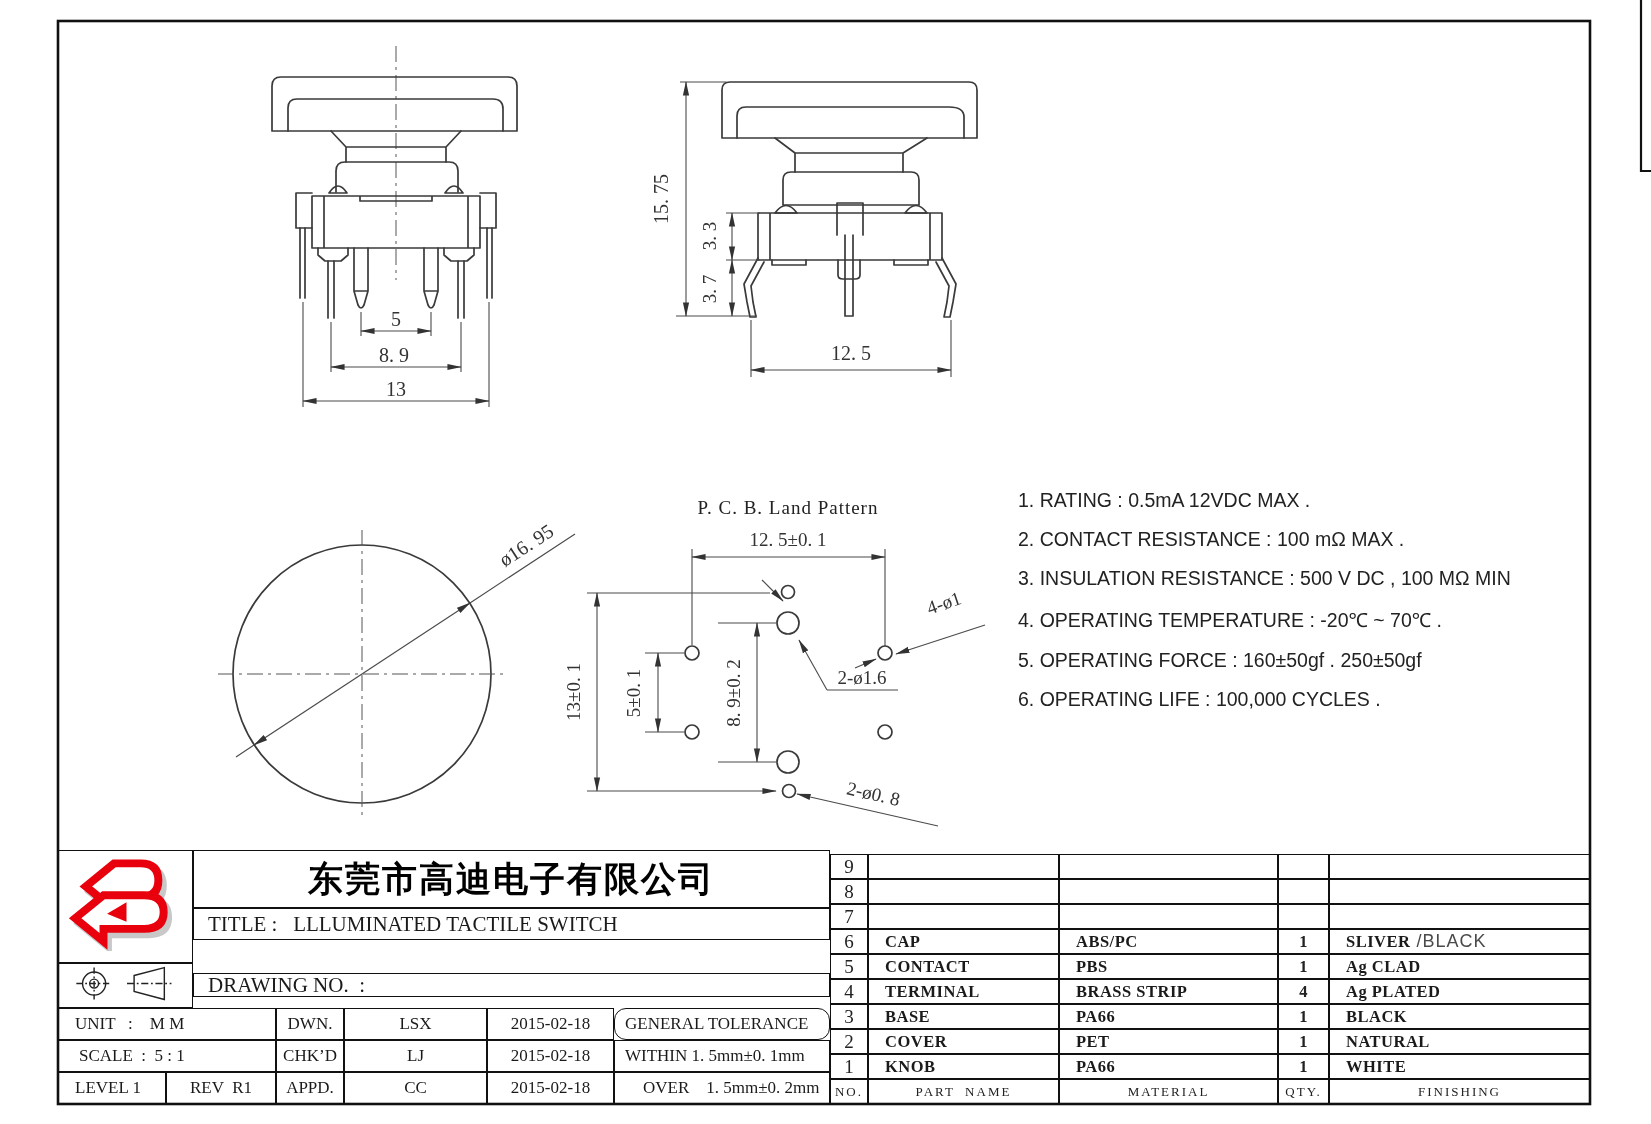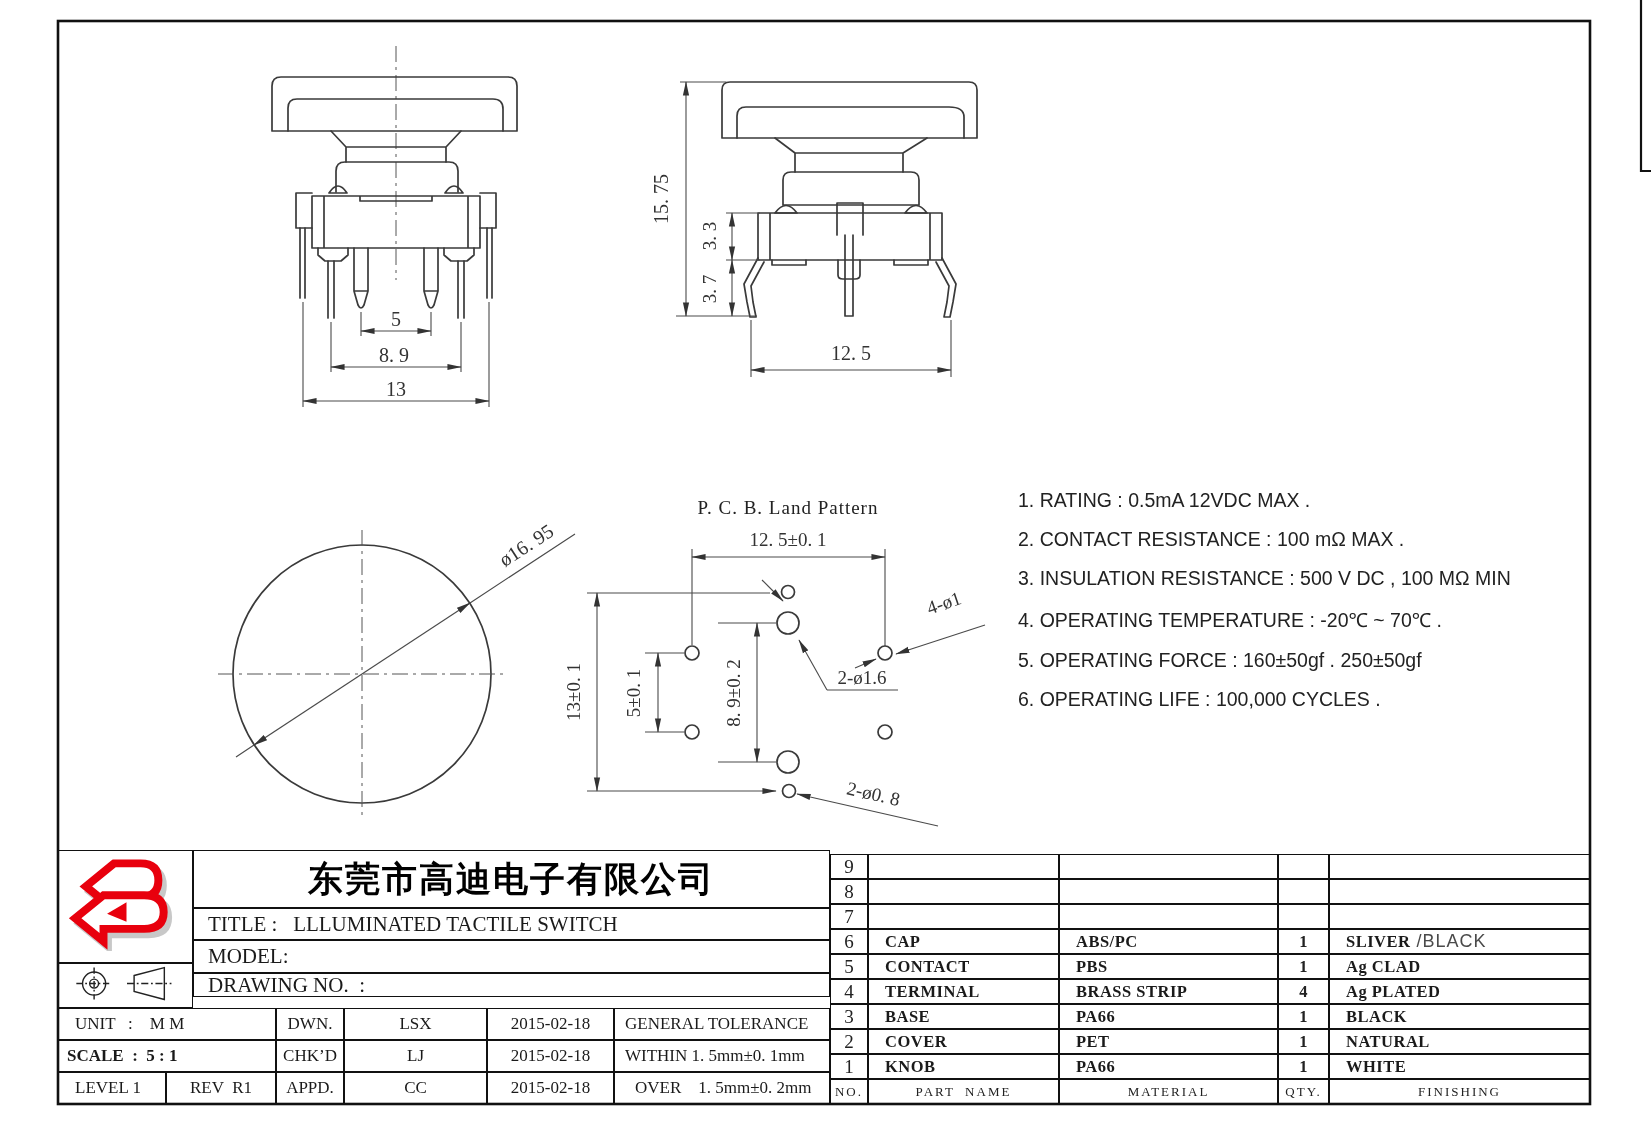--- a/index.html
+++ b/index.html
@@ -174,44 +174,43 @@
         <circle cx="35" cy="22" r="13"></circle>
           <circle cx="35" cy="22" r="5"></circle>
         <path d="M15,22 H55 M35,4 V40" stroke-dasharray="7 3 2 3"></path>
         <path d="M80,13 L114,4 V40 L80,31 Z"></path>
         <path d="M72,22 H122" stroke-dasharray="8 3 2 3"></path>
       </g>
     </svg>
   </div>
   <div class="cell company" style="left:193px;top:850px;width:637px;height:58px;">东莞市高迪电子有限公司</div>
   <div class="cell tb-text" style="left:193px;top:908px;width:637px;height:32px;">TITLE :   LLLUMINATED TACTILE SWITCH</div>
-  <div class="cell tb-text" style="left:193px;top:940px;width:637px;height:33px;">MODEL:</div>
   <div class="cell tb-text" style="left:193px;top:973px;width:637px;height:24px;">DRAWING NO.  :</div>
 
   <div class="grid" style="left:58px;top:1008px;width:772px;height:32px;grid-template-columns:218px 68px 143px 127px 216px;">
     <div class="gcell" style="padding-left:16px;">UNIT   :    M M</div>
     <div class="gcell ctr">DWN.</div>
     <div class="gcell ctr">LSX</div>
     <div class="gcell ctr">2015-02-18</div>
-    <div class="gcell" style="padding-left:10px;">GENERAL TOLERANCE</div>
+    <div class="gcell" style="padding-left:10px;border-radius:12px;">GENERAL TOLERANCE</div>
   </div>
   <div class="grid" style="left:58px;top:1040px;width:772px;height:32px;grid-template-columns:218px 68px 143px 127px 216px;">
-    <div class="gcell" style="padding-left:8px;font-weight:bold;">SCALE  :  5 : 1</div>
+    <div class="gcell" style="padding-left:20px;">SCALE  :  5 : 1</div>
     <div class="gcell ctr">CHK’D</div>
     <div class="gcell ctr">LJ</div>
     <div class="gcell ctr">2015-02-18</div>
     <div class="gcell" style="padding-left:10px;">WITHIN 1. 5mm±0. 1mm</div>
   </div>
   <div class="grid" style="left:58px;top:1072px;width:772px;height:32px;grid-template-columns:108px 110px 68px 143px 127px 216px;">
     <div class="gcell" style="padding-left:16px;">LEVEL 1</div>
     <div class="gcell ctr">REV  R1</div>
     <div class="gcell ctr">APPD.</div>
     <div class="gcell ctr">CC</div>
     <div class="gcell ctr">2015-02-18</div>
-    <div class="gcell" style="padding-left:20px;">OVER    1. 5mm±0. 2mm</div>
+    <div class="gcell" style="padding-left:28px;">OVER    1. 5mm±0. 2mm</div>
   </div>
 
   <div class="grid" style="left:830px;top:854px;width:760px;height:250px;grid-template-columns:38px 191px 219px 51px 261px;grid-auto-rows:25px;">
     <div class="gcell pnum">9</div>
     <div class="gcell pbold"></div>
     <div class="gcell pbold"></div>
     <div class="gcell pnum pbold ctr" style="padding-left:0;"></div>
     <div class="gcell pbold"><span></span><span class="fin2"></span></div>
 
     <div class="gcell pnum">8</div>

